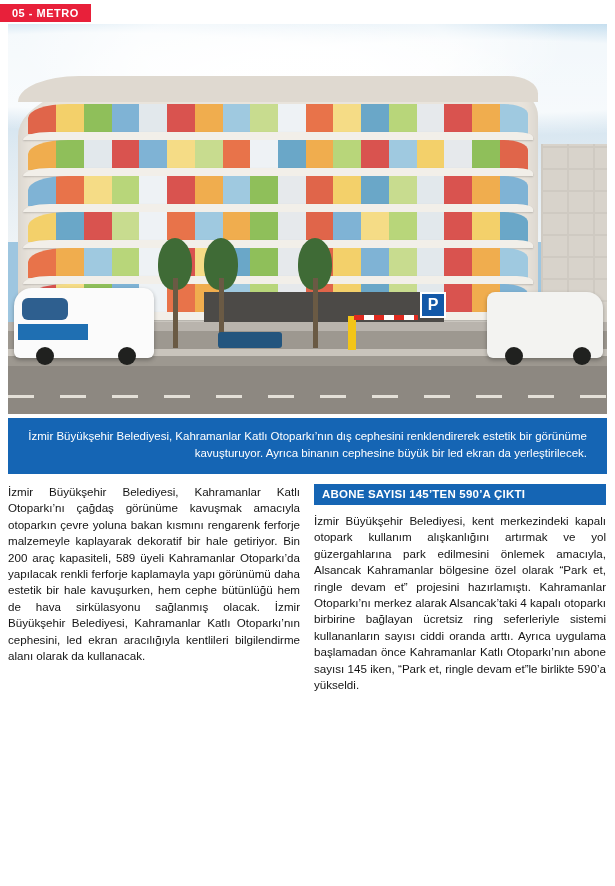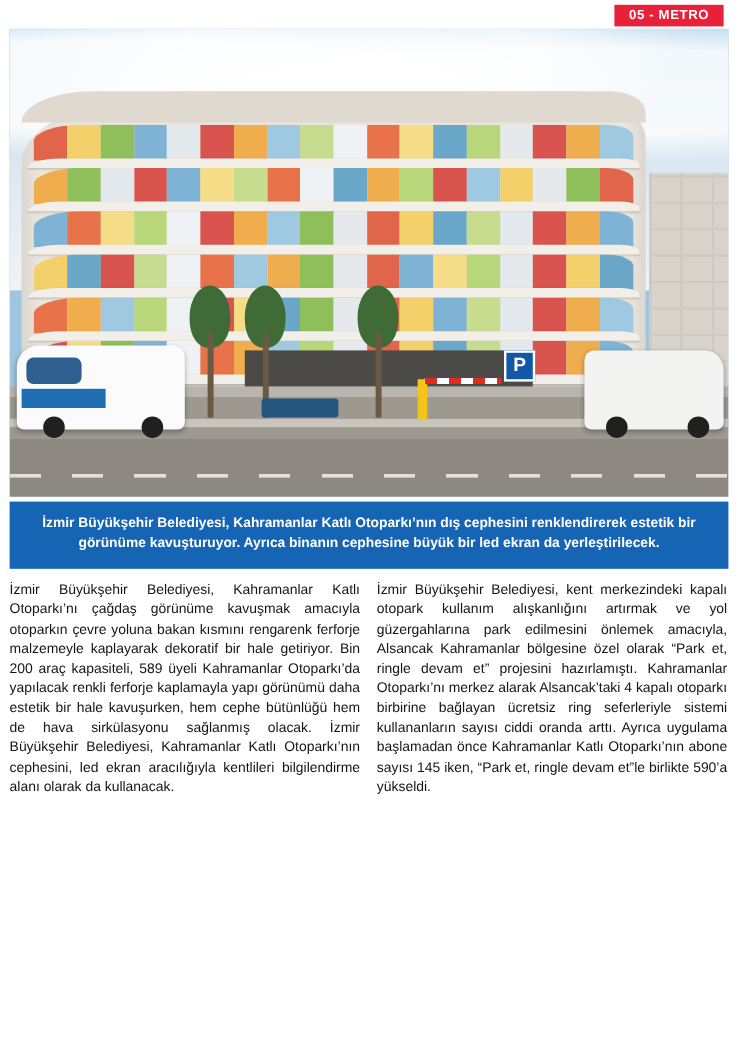--- a/index.html
+++ b/index.html
@@ -11,23 +11,23 @@
     width: 615px; height: 886px;
     font-family: "Liberation Sans", sans-serif;
     position: relative;
     overflow: hidden;
   }
 
   
   .page-tag-row {
     height: 22px;
     display: flex;
-    justify-content: flex-end;
+    justify-content: flex-start;
     align-items: stretch;
-    padding-right: 12px;
+    padding-right: 0;
     padding-top: 4px;
   }
   .page-tag {
     background: #e8203a;
     color: #ffffff;
     font-size: 11px;
     font-weight: bold;
     letter-spacing: .5px;
     padding: 3px 12px 3px 12px;
     line-height: 12px;
@@ -152,23 +152,23 @@
   .headline {
     font-size: 27px;
     font-weight: bold;
     letter-spacing: -0.3px;
     line-height: 30px;
     margin: 0 0 8px 0;
     text-transform: uppercase;
   }
   .subhead {
     font-size: 11.5px;
-    font-weight: bold;
+    font-weight: normal;
     line-height: 17px;
-    text-align: center;
+    text-align: right;
     margin: 0 6px;
   }
 
   
   .columns {
     margin: 10px 8px 0 8px;
     width: 599px;
     display: flex;
     gap: 14px;
   }
@@ -391,15 +391,16 @@
 
 <div class="headline-block">
   <div class="subhead">İzmir Büyükşehir Belediyesi, Kahramanlar Katlı Otoparkı’nın dış cephesini renklendirerek estetik bir görünüme kavuşturuyor. Ayrıca binanın cephesine büyük bir led ekran da yerleştirilecek.</div>
 </div>
 
 <div class="columns">
   <div class="col">
     <p>İzmir Büyükşehir Belediyesi, Kahramanlar Katlı Otoparkı’nı çağdaş görünüme kavuşmak amacıyla otoparkın çevre yoluna bakan kısmını rengarenk ferforje malzemeyle kaplayarak dekoratif bir hale getiriyor. Bin 200 araç kapasiteli, 589 üyeli Kahramanlar Otoparkı’da yapılacak renkli ferforje kaplamayla yapı görünümü daha estetik bir hale kavuşurken, hem cephe bütünlüğü hem de hava sirkülasyonu sağlanmış olacak. İzmir Büyükşehir Belediyesi, Kahramanlar Katlı Otoparkı’nın cephesini, led ekran aracılığıyla kentlileri bilgilendirme alanı olarak da kullanacak.</p>
   </div>
   <div class="col">
+    <div class="sub-banner">ABONE SAYISI 145’TEN 590’A ÇIKTI</div>
     <p>İzmir Büyükşehir Belediyesi, kent merkezindeki kapalı otopark kullanım alışkanlığını artırmak ve yol güzergahlarına park edilmesini önlemek amacıyla, Alsancak Kahramanlar bölgesine özel olarak “Park et, ringle devam et” projesini hazırlamıştı. Kahramanlar Otoparkı’nı merkez alarak Alsancak’taki 4 kapalı otoparkı birbirine bağlayan ücretsiz ring seferleriyle sistemi kullananların sayısı ciddi oranda arttı. Ayrıca uygulama başlamadan önce Kahramanlar Katlı Otoparkı’nın abone sayısı 145 iken, “Park et, ringle devam et”le birlikte 590’a yükseldi.</p>
   </div>
 </div>
 
 </body></html>

